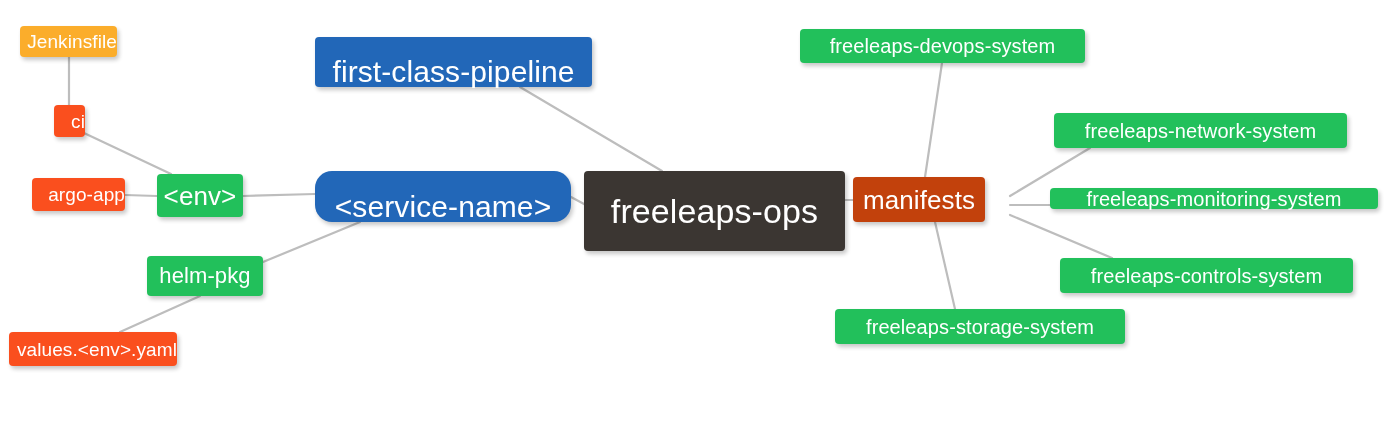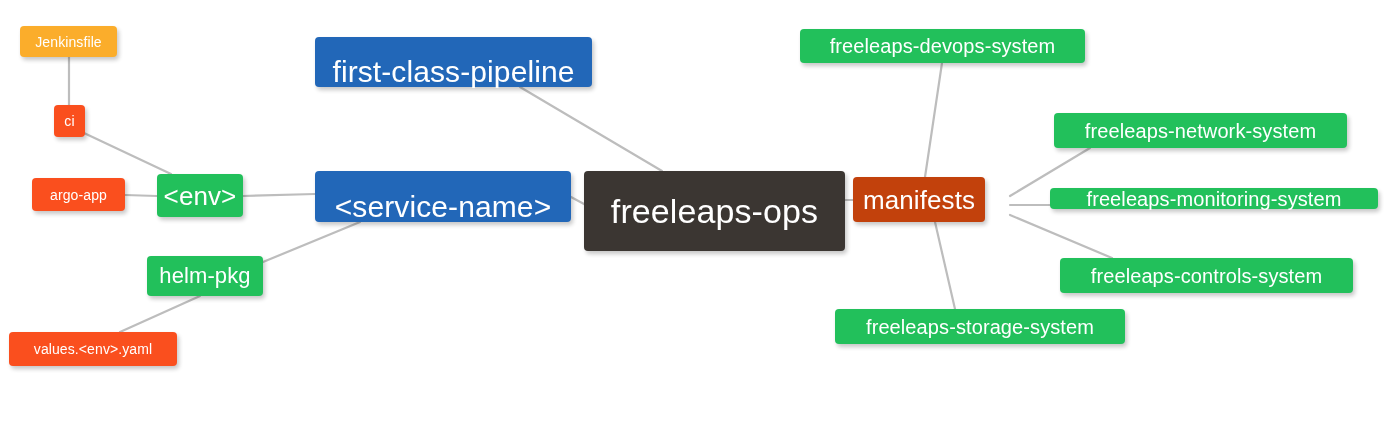--- a/index.html
+++ b/index.html
@@ -42,21 +42,21 @@
   .node-label {
     display: block;
     line-height: 1;
   }
   
   .tier-root   { font-size: 34px; }
   .tier-major  { font-size: 30px; align-items: flex-end; }
   .tier-mid    { font-size: 26px; }
   .tier-sub    { font-size: 22px; }
   .tier-leaf   { font-size: 20px; }
-  .tier-tiny   { font-size: 14px; }
+  .tier-tiny   { font-size: 19px; justify-content: flex-end; }
 </style>
 </head>
 <body>
 
 <div id="canvas">
 
   <svg id="edge-layer" viewBox="0 0 1390 421" width="1390" height="421" xmlns="http://www.w3.org/2000/svg">
     <g fill="none" stroke="#bdbdbd" stroke-width="2.2" stroke-linecap="round">
 
       <line x1="584" y1="204" x2="571" y2="197"></line>
@@ -86,21 +86,21 @@
       <line x1="1010" y1="215" x2="1112" y2="258"></line>
 
       <line x1="935" y1="222" x2="955" y2="309"></line>
     </g>
   </svg>
 
   <div class="node tier-root" style="left:584px; top:171px; width:261px; height:80px; background:#3b3632;">
     <span class="node-label">freeleaps-ops</span>
   </div>
 
-  <div class="node tier-major" style="left:315px; top:171px; width:256px; height:51px; background:#2267b8;">
+  <div class="node tier-major" style="left:315px; top:171px; width:256px; height:51px; background:#2267b8;border-radius:17px;">
     <span class="node-label">&lt;service-name&gt;</span>
   </div>
 
   <div class="node tier-major" style="left:315px; top:37px; width:277px; height:50px; background:#2267b8;">
     <span class="node-label">first-class-pipeline</span>
   </div>
 
   <div class="node tier-mid" style="left:853px; top:177px; width:132px; height:45px; background:#c2410c;">
     <span class="node-label">manifests</span>
   </div>

